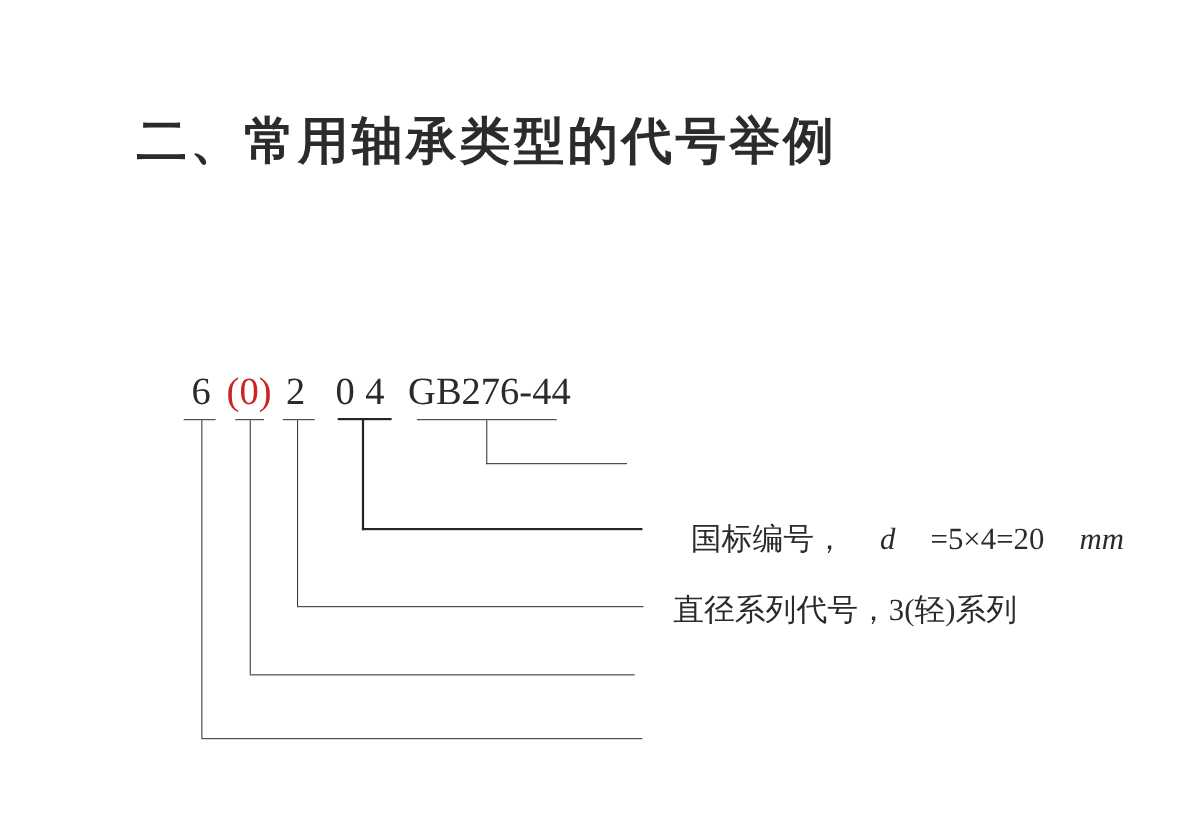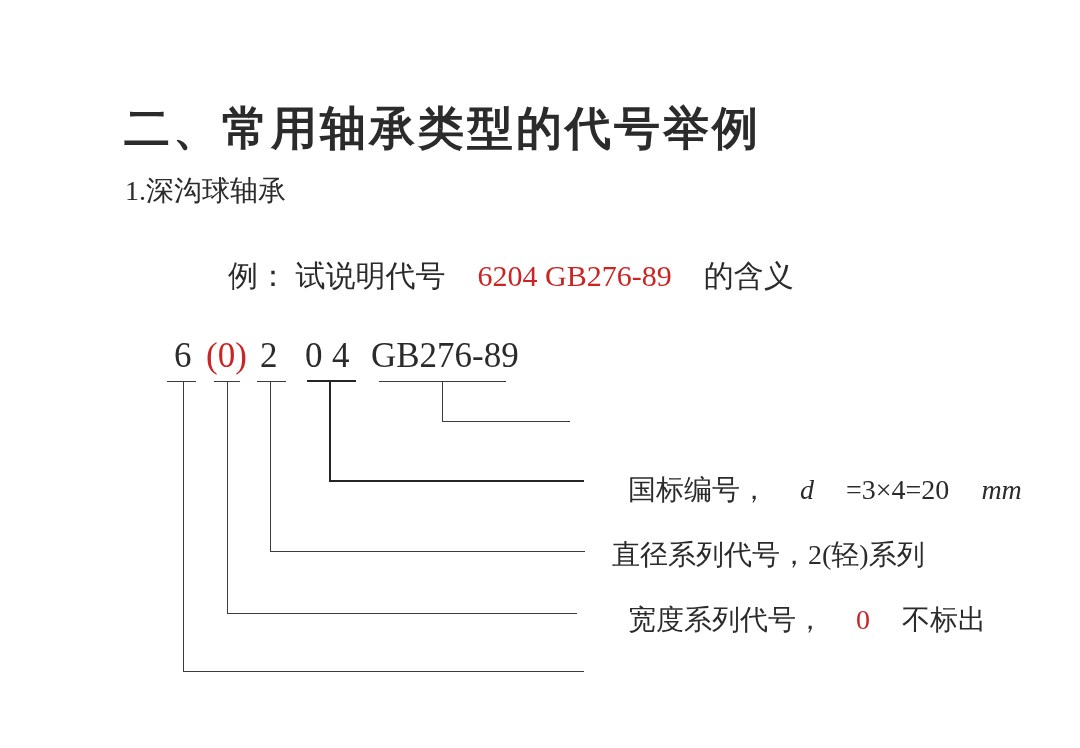--- a/index.html
+++ b/index.html
@@ -51,32 +51,28 @@
   .thick { background: #252525; }
   .hline.thick { height: 2px; }
   .vline.thick { width: 2px; }
 </style>
 </head>
 <body>
 
 <div class="slide">
 
   <div class="title">二、常用轴承类型的代号举例</div>
-  <div class="subtitle">1.深沟球轴承</div>
 
-  <div class="example">
-    <span>例： 试说明代号</span><span class="red">6204 GB276-89</span><span>的含义</span>
-  </div>
 
   <span class="code-token" style="left:110px;">6</span>
   <span class="code-token red" style="left:142px;">(0)</span>
   <span class="code-token" style="left:196px;">2</span>
   <span class="code-token" style="left:241px;">0</span>
   <span class="code-token" style="left:268px;">4</span>
-  <span class="code-token" style="left:307px;">GB276-89</span>
+  <span class="code-token" style="left:307px;">GB276-44</span>
 
   <div class="hline" style="left:103px; top:317px; width:29px;"></div>
   <div class="hline" style="left:150px; top:317px; width:26px;"></div>
   <div class="hline" style="left:193px; top:317px; width:29px;"></div>
   <div class="hline thick" style="left:243px; top:316px; width:49px;"></div>
   <div class="hline" style="left:315px; top:317px; width:127px;"></div>
 
   <div class="vline" style="left:119px; top:318px; height:289px;"></div>
   <div class="vline" style="left:163px; top:318px; height:231px;"></div>
   <div class="vline" style="left:206px; top:318px; height:169px;"></div>
@@ -84,23 +80,20 @@
   <div class="vline" style="left:378px; top:318px; height:40px;"></div>
 
   <div class="hline" style="left:378px; top:357px; width:128px;"></div>
   <div class="hline thick" style="left:265px; top:416px; width:255px;"></div>
   <div class="hline" style="left:206px; top:487px; width:315px;"></div>
   <div class="hline" style="left:163px; top:549px; width:350px;"></div>
   <div class="hline" style="left:119px; top:607px; width:401px;"></div>
 
 
   <div class="diagram-label" style="top:407px;">
-    <span>国标编号，</span><span class="it">d</span><span>=3×4=20</span><span class="it">mm</span>
+    <span>国标编号，</span><span class="it">d</span><span>=5×4=20</span><span class="it">mm</span>
   </div>
 
-  <div class="diagram-label" style="top:472px;">直径系列代号，2(轻)系列</div>
+  <div class="diagram-label" style="top:472px;">直径系列代号，3(轻)系列</div>
 
-  <div class="diagram-label" style="top:537px;">
-    <span>宽度系列代号，</span><span class="red">0</span><span>不标出</span>
-  </div>
 
 
 </div>
 
 </body></html>

